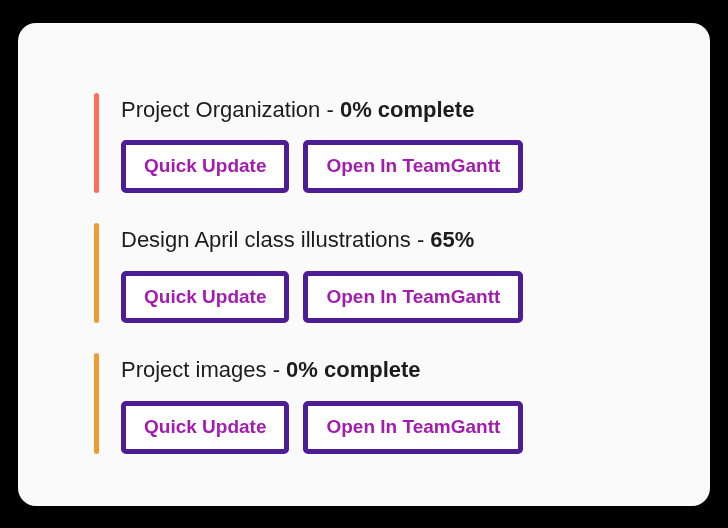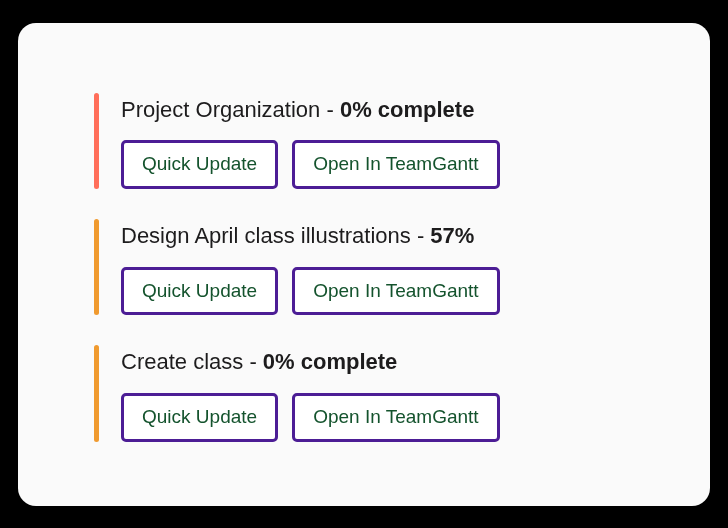--- a/index.html
+++ b/index.html
@@ -43,26 +43,26 @@
     }
     .task-name { font-weight: 400; }
     .sep { font-weight: 400; }
     .completion { font-weight: 700; }
     .button-row {
       display: flex;
       gap: 14px;
     }
     .action-btn {
       background: #fff;
-      border: 3px solid #4c1d95;
+      border: 5px solid #4c1d95;
       border-radius: 5px;
       padding: 10px 18px;
       font-size: 19px;
-      font-weight: 400;
-      color: #14532d;
+      font-weight: 700;
+      color: #a21caf;
       cursor: pointer;
       font-family: inherit;
       line-height: 1.2;
     }
   </style>
 </head>
 <body>
 
 <div class="card">
 
@@ -76,34 +76,34 @@
         <button class="action-btn">Quick Update</button>
         <button class="action-btn">Open In TeamGantt</button>
       </div>
     </div>
   </div>
 
   <div class="task-item">
     <div class="accent-bar" style="background:#f09a2f"></div>
     <div class="task-content">
       <div class="task-title-line">
-        <span class="task-name">Design April class illustrations</span><span class="sep"> - </span><span class="completion">57%</span>
+        <span class="task-name">Design April class illustrations</span><span class="sep"> - </span><span class="completion">65%</span>
       </div>
       <div class="button-row">
         <button class="action-btn">Quick Update</button>
         <button class="action-btn">Open In TeamGantt</button>
       </div>
     </div>
   </div>
 
   <div class="task-item">
     <div class="accent-bar" style="background:#f09a2f"></div>
     <div class="task-content">
       <div class="task-title-line">
-        <span class="task-name">Create class</span><span class="sep"> - </span><span class="completion">0% complete</span>
+        <span class="task-name">Project images</span><span class="sep"> - </span><span class="completion">0% complete</span>
       </div>
       <div class="button-row">
         <button class="action-btn">Quick Update</button>
         <button class="action-btn">Open In TeamGantt</button>
       </div>
     </div>
   </div>
 
 </div>
 

